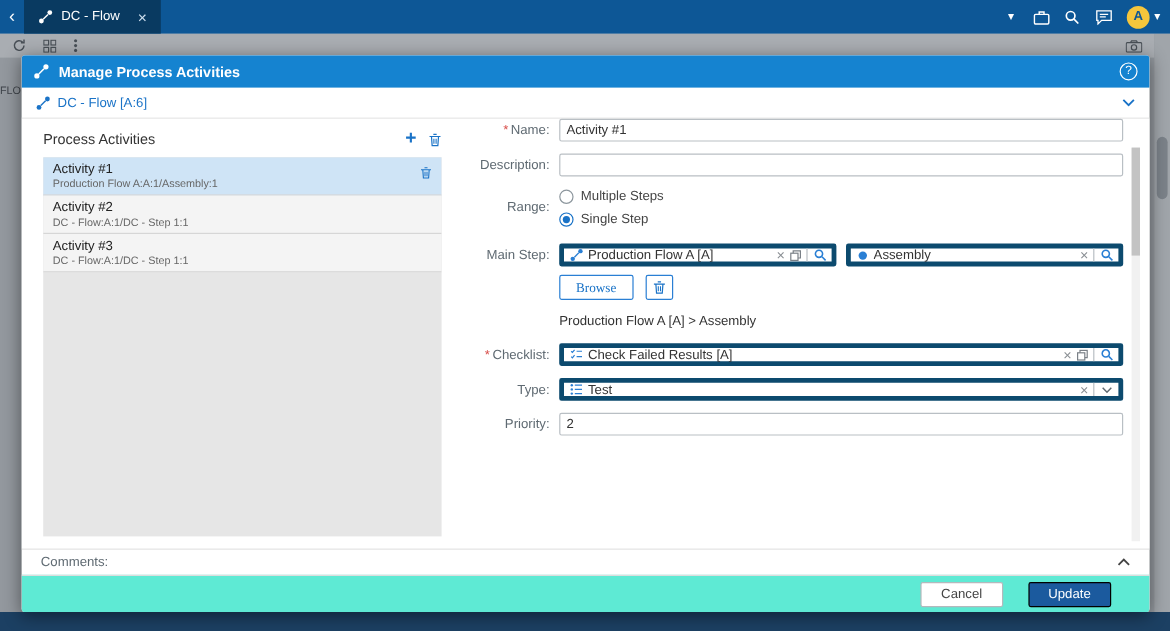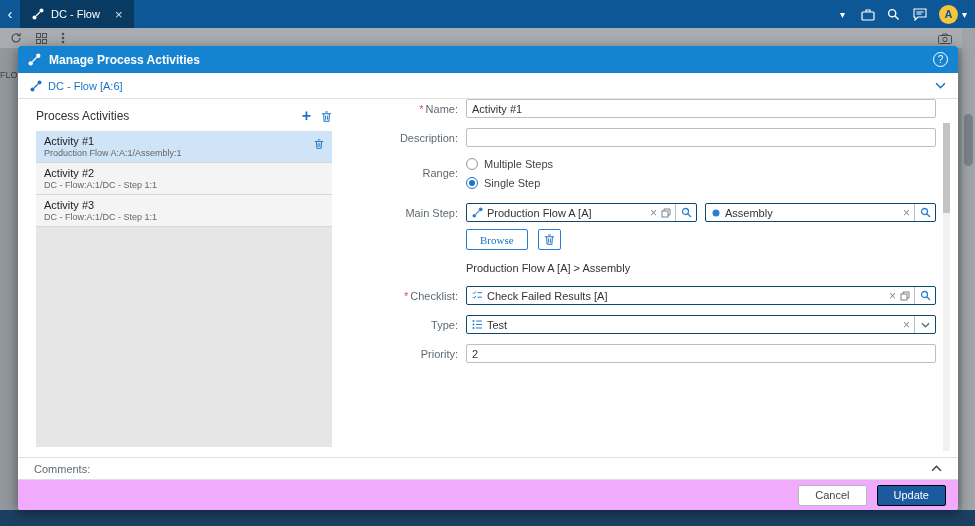--- a/index.html
+++ b/index.html
@@ -52,21 +52,21 @@
   .m-header .grow{flex:1;}
   .help-badge{width:15px; height:15px; border:1px solid #fff; border-radius:50%;
     font-size:10px; font-weight:normal; display:flex; align-items:center; justify-content:center;
     cursor:pointer;}
   .m-context{height:26px; flex:0 0 26px; display:flex; align-items:center; gap:6px;
     padding:0 12px; color:#1a73c7; border-bottom:1px solid #e3e3e3;text-align:center;}
   .m-context .grow{flex:1;}
   .m-body{flex:1; position:relative; background:#fff;}
 
   
-  .lpanel{position:absolute; left:18px; top:10px; width:296px;}
+  .lpanel{position:absolute; left:18px; top:10px; width:332px;}
   .lpanel-head{display:flex; align-items:center; margin-bottom:8px;}
   .lpanel-title{font-size:12px; color:#333;}
   .lpanel-head .grow{flex:1;}
   .plus-ic{color:#1a73c7; font-size:16px; font-weight:bold; padding:0 10px; cursor:pointer; line-height:14px;}
   .blue-ic{color:#1a73c7; display:flex; align-items:center; cursor:pointer;}
   .alist{background:#e6e6e6; height:316px; overflow:hidden;}
   .aitem{padding:4px 26px 4px 8px; border-bottom:1px solid #d6d6d6; cursor:pointer;
     position:relative; background:#f4f4f4;}
   .aitem.sel{background:#cfe4f6;}
   .aitem .t{font-size:11px; color:#222;}
@@ -84,21 +84,21 @@
   .fcontent{flex:1; min-width:0; display:flex; align-items:center;}
   .tinput{width:100%; height:19px; border:1px solid #b9bfc4; border-radius:2px;
     font-family:"Liberation Sans", sans-serif; font-size:11px; padding:0 5px; color:#333;
     background:#fff;}
   .radio-group{display:flex; flex-direction:column; gap:7px; padding-top:1px;}
   .radio-opt{display:flex; align-items:center; gap:6px; color:#444; cursor:pointer;}
   .radio{width:12px; height:12px; border:1px solid #8d979e; border-radius:50%;
     position:relative; background:#fff; flex:0 0 12px;}
   .radio.sel{border-color:#1a73c7;}
   .radio.sel::after{content:""; position:absolute; inset:2px; border-radius:50%; background:#1a73c7;}
-  .combo{display:flex; align-items:center; height:19px; border:1px solid #0c4a6e;
+  .combo{display:flex; align-items:center; height:19px; border:4px solid #0c4a6e;
     border-radius:2px; background:#fff; flex:1; min-width:0; cursor:pointer;}
   .combo .cicon{margin:0 4px 0 5px; color:#2a7fd4; display:flex; flex:0 0 auto;}
   .combo .ctext{flex:1; min-width:0; white-space:nowrap; overflow:hidden; color:#333;}
   .combo .cclear{color:#8a8f94; padding:0 4px; font-size:12px;}
   .combo .crev{color:#7a8087; display:flex; padding-right:4px;}
   .combo .cbtn{width:21px; align-self:stretch; border-left:1px solid #b9bfc4;
     display:flex; align-items:center; justify-content:center; color:#2a7fd4; flex:0 0 21px;}
   .combo .cbtn.dk{color:#5f6a72;}
   .gap8{width:8px; flex:0 0 8px;}
   .btn-browse{height:21px; padding:0 13px; background:#fff; border:1px solid #2a7fd4;
@@ -109,22 +109,22 @@
     margin-left:10px; cursor:pointer;}
   .path-text{color:#333;}
   .inner-scroll{position:absolute; right:-14px; top:24px; bottom:6px; width:7px; background:#f1f1f1;}
   .inner-scroll .thumb{position:absolute; top:0; left:0; right:0; height:90px; background:#c3c3c3;}
 
   
   .m-comments{flex:0 0 22px; border-top:1px solid #ddd; display:flex; align-items:center;
     padding:0 16px; color:#5f6a72;}
   .m-comments .grow{flex:1;}
   .chev-dark{color:#444; display:flex; cursor:pointer;}
-  .m-footer{flex:0 0 31px; background:#f0abfc; border-top:1px solid #ddd;
-    display:flex; align-items:center; justify-content:flex-end; gap:10px; padding:0 12px;}
+  .m-footer{flex:0 0 31px; background:#5eead4; border-top:1px solid #ddd;
+    display:flex; align-items:center; justify-content:flex-end; gap:21px; padding:0 32px;}
   .btn-cancel{height:21px; padding:0 16px; background:#fff; border:1px solid #b4b9bd;
     border-radius:2px; color:#444; font-family:"Liberation Sans", sans-serif; font-size:11px; cursor:pointer;}
   .btn-update{height:21px; padding:0 16px; background:#1b5a9e; border:1px solid #000000;
     border-radius:2px; color:#fff; font-family:"Liberation Sans", sans-serif; font-size:11px; cursor:pointer;}
 
   svg{display:block;}
 </style>
 </head>
 <body>
 

